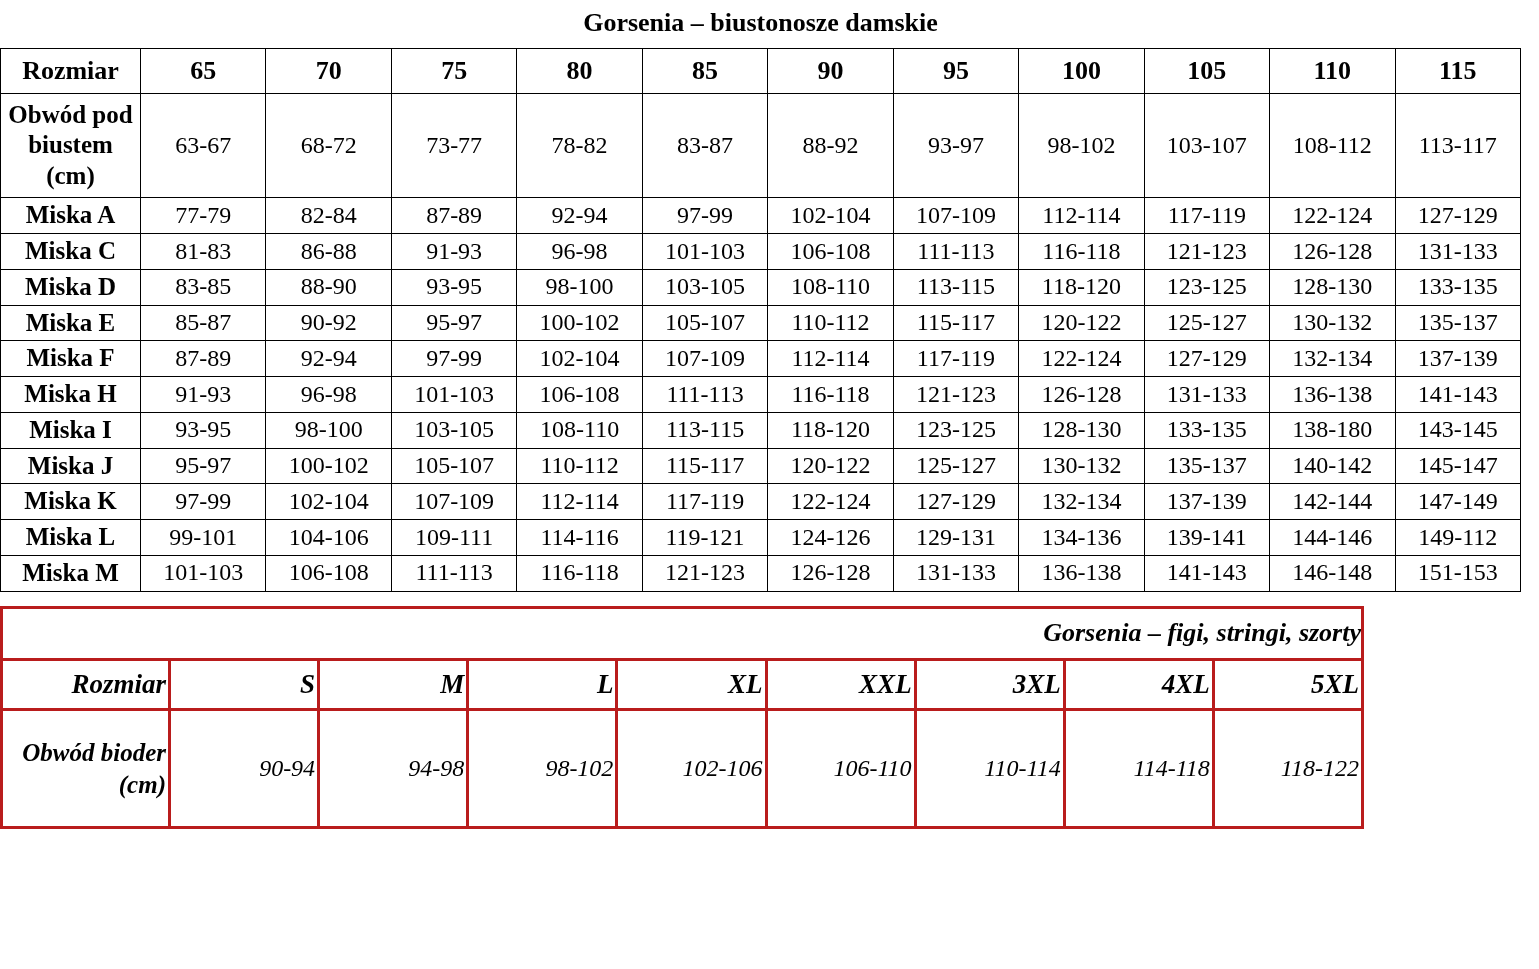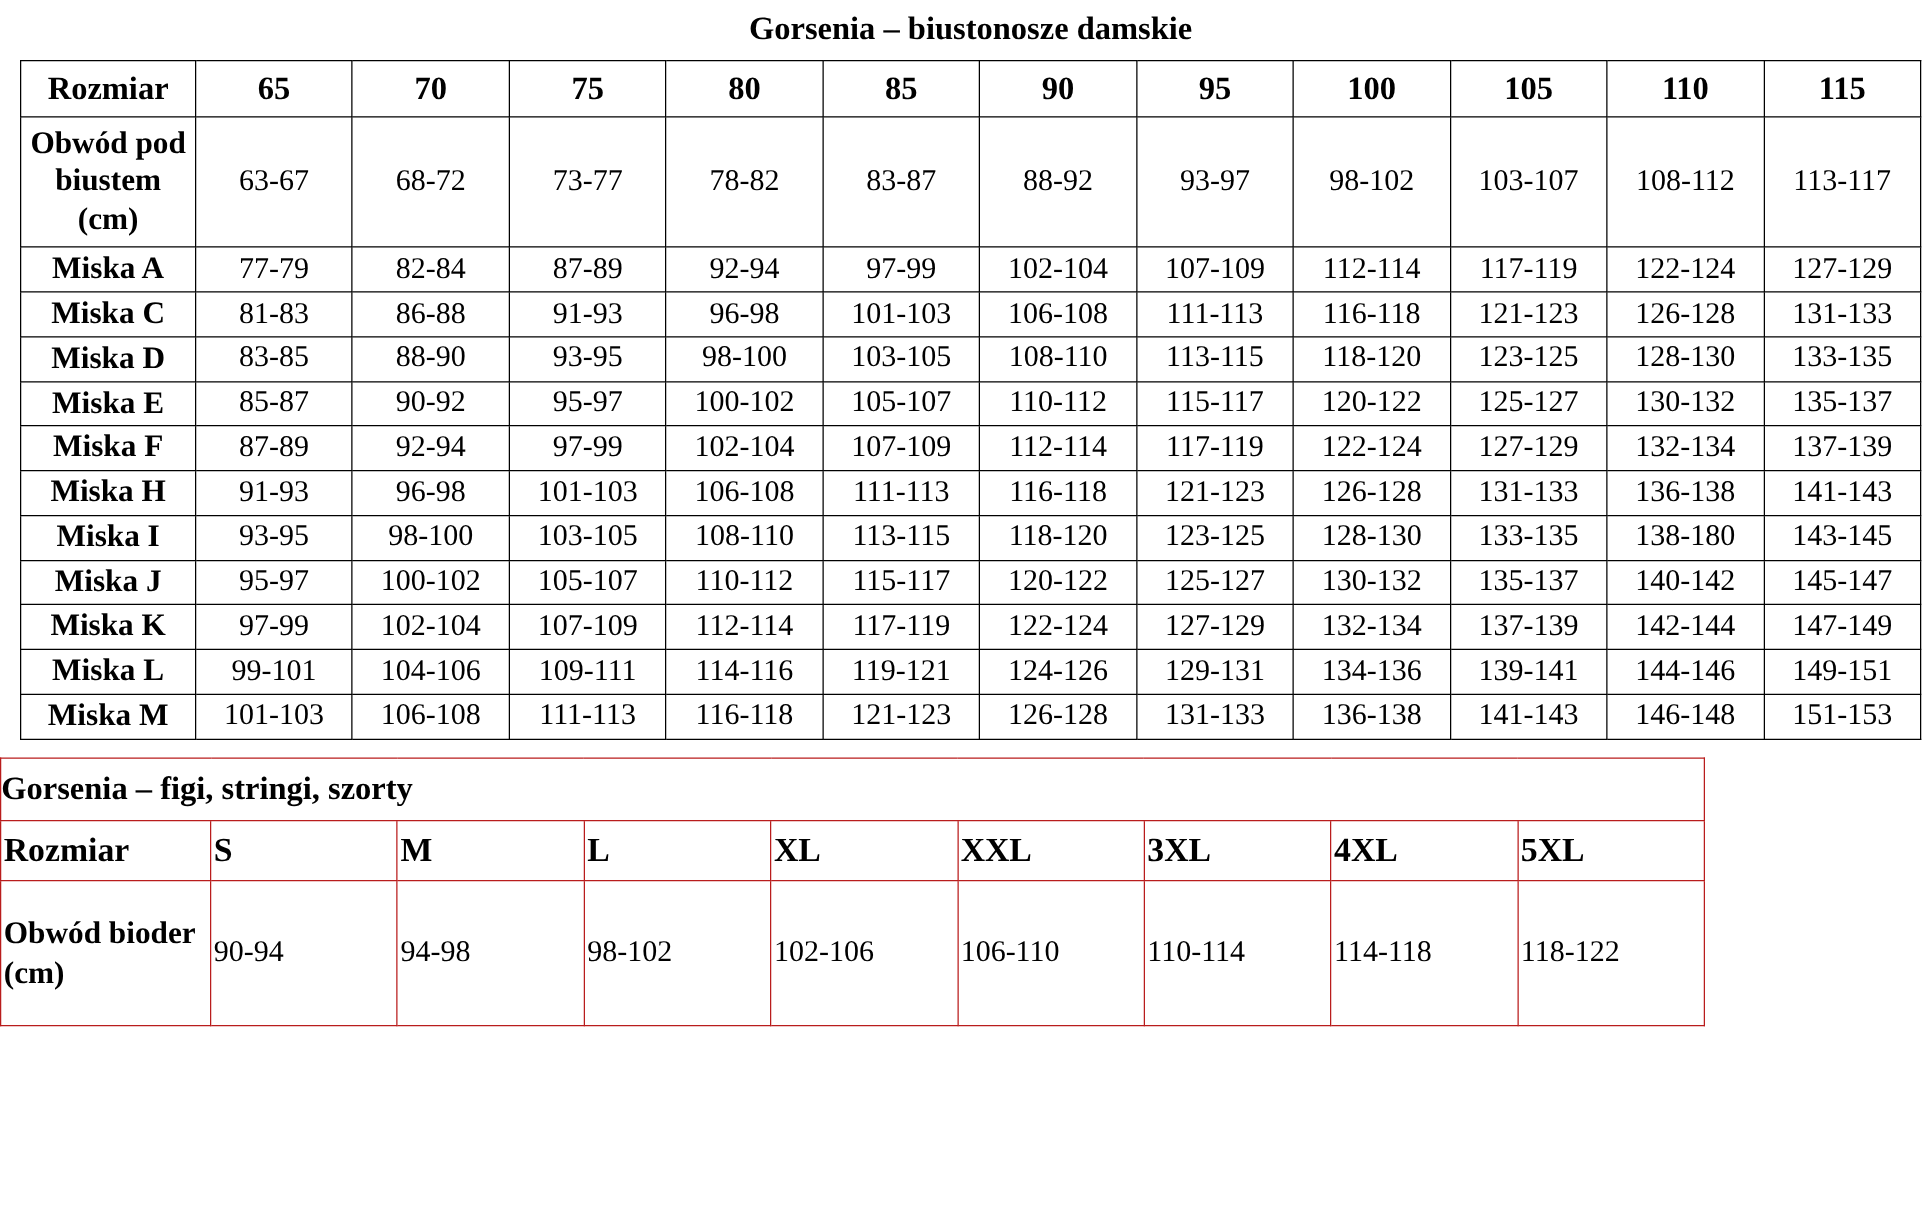--- a/index.html
+++ b/index.html
@@ -19,21 +19,21 @@
     box-sizing: border-box;
   }
   table {
     border-collapse: collapse;
     table-layout: fixed;
     background: #ffffff;
   }
   
   #bra-table {
     width: 1521px;
-    margin: 0 0 0 16px;
+    margin: 0 0 0 0;
   }
   #bra-table td, #bra-table th {
     border: 1px solid #000000;
     text-align: center;
     vertical-align: middle;
     font-size: 24px;
     font-weight: normal;
     padding: 3px 2px;
     line-height: 1.15;
   }
@@ -62,26 +62,27 @@
   #bra-table col.first { width: 140px; }
 
   
   #panty-wrap {
     margin-top: 14px;
   }
   #panty-table {
     width: 1364px;
   }
   #panty-table td {
-    border: 1px solid #b91c1c;
-    text-align: left;
+    border: 3px solid #b91c1c;
+    text-align: right;
     vertical-align: middle;
     font-size: 24px;
     padding: 3px 2px;
     line-height: 1.15;
+    font-style: italic;
   }
   #panty-table .title-cell {
     font-weight: bold;
     font-size: 26px;
     padding: 9px 0 11px 0;
   }
   #panty-table .hdr {
     font-weight: bold;
     font-size: 27px;
     padding: 8px 2px;
@@ -281,21 +282,21 @@
         <td>99-101</td>
         <td>104-106</td>
         <td>109-111</td>
         <td>114-116</td>
         <td>119-121</td>
         <td>124-126</td>
         <td>129-131</td>
         <td>134-136</td>
         <td>139-141</td>
         <td>144-146</td>
-        <td>149-151</td>
+        <td>149-112</td>
       </tr>
       <tr>
         <td class="rowhdr">Miska M</td>
         <td>101-103</td>
         <td>106-108</td>
         <td>111-113</td>
         <td>116-118</td>
         <td>121-123</td>
         <td>126-128</td>
         <td>131-133</td>

